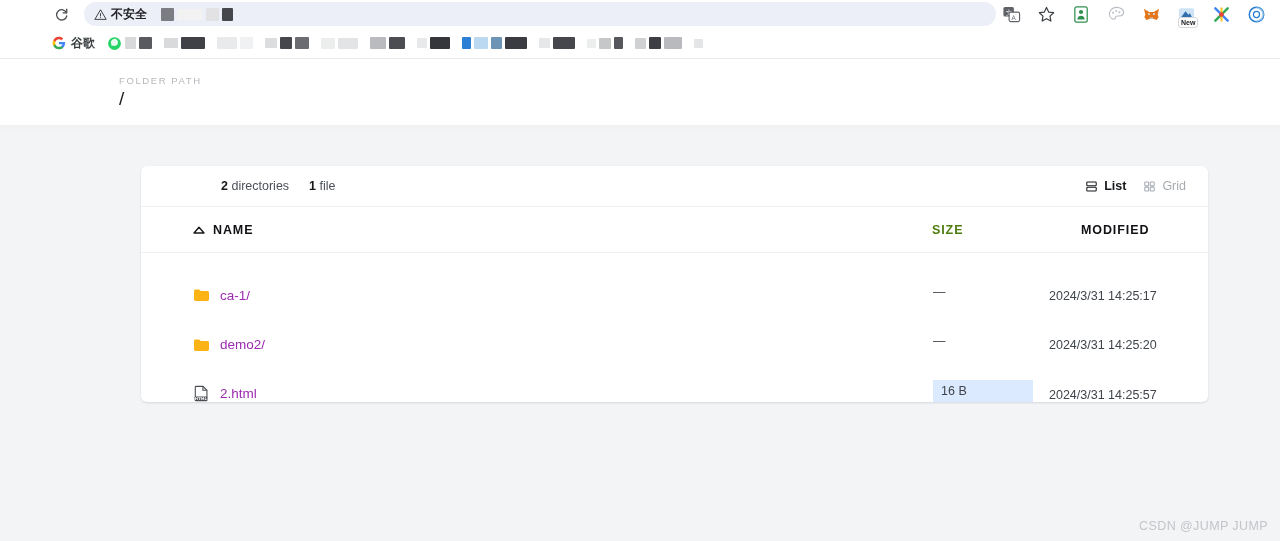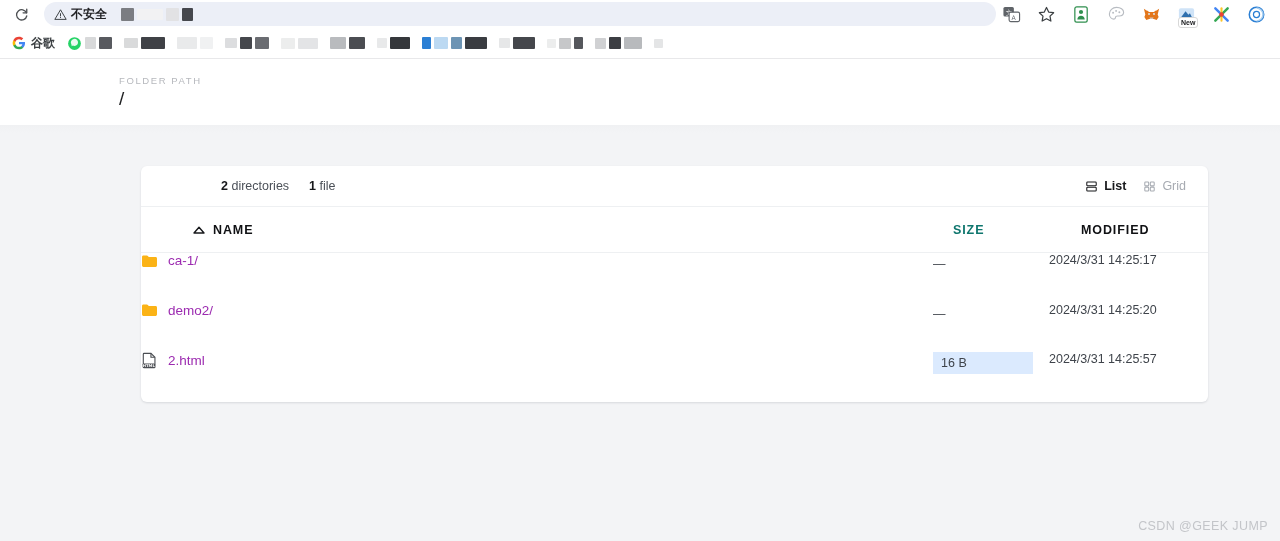--- a/index.html
+++ b/index.html
@@ -10,20 +10,21 @@
     overflow: hidden;
   }
   body { position: relative; }
 
   
   .browser-chrome {
     height: 59px;
     background: #ffffff;
     border-bottom: 1px solid #e8e8ea;
     position: relative;
+    padding-left: 40px;
   }
   .toolbar-row {
     height: 28px;
     display: flex;
     align-items: center;
     padding: 0 8px;
     position: relative;
   }
   .reload-btn {
     width: 22px; height: 22px;
@@ -169,31 +170,32 @@
   .search-wrap input {
     border: 0; outline: 0;
     font-size: 12.5px; color: #6b7077;
     font-family: "Liberation Sans", sans-serif;
     width: 100%;
     background: transparent;
   }
   .search-wrap input::placeholder { color: #9aa0a6; }
 
   .col-size {
-    position: absolute; left: 812px;
-    font-size: 12.5px; font-weight: 700; letter-spacing: .9px; color: #0f766e;
+    position: absolute; left: 791px;
+    font-size: 12.5px; font-weight: 700; letter-spacing: .9px; color: #4d7c0f;
   }
   .col-mod {
     position: absolute; left: 940px;
     font-size: 12.5px; font-weight: 700; letter-spacing: .9px; color: #101114;
   }
 
   .row {
     height: 49.5px;
-    display: flex; align-items: flex-start;
+    display: flex; align-items: flex-end;
+    padding-left: 52px;
     position: relative;
   }
   .row-name { display: flex; align-items: center; gap: 10px; }
   .row-link {
     font-size: 13.5px;
     color: #9c2bb0;
     text-decoration: none;
   }
   .row-size {
     position: absolute; left: 792px;
@@ -492,14 +494,14 @@
           <text x="9.2" y="17.7" font-size="4.6" fill="#ffffff" text-anchor="middle" font-family="DejaVu Sans, sans-serif" font-weight="bold">HTML</text>
         </svg>
         <a class="row-link" href="#">2.html</a>
       </div>
       <div class="row-size highlight">16 B</div>
       <div class="row-mod">2024/3/31 14:25:57</div>
     </div>
   </div>
 
 
-  <div class="watermark">CSDN @GEEK JUMP</div>
+  <div class="watermark">CSDN @JUMP JUMP</div>
 </div>
 
 </body></html>

